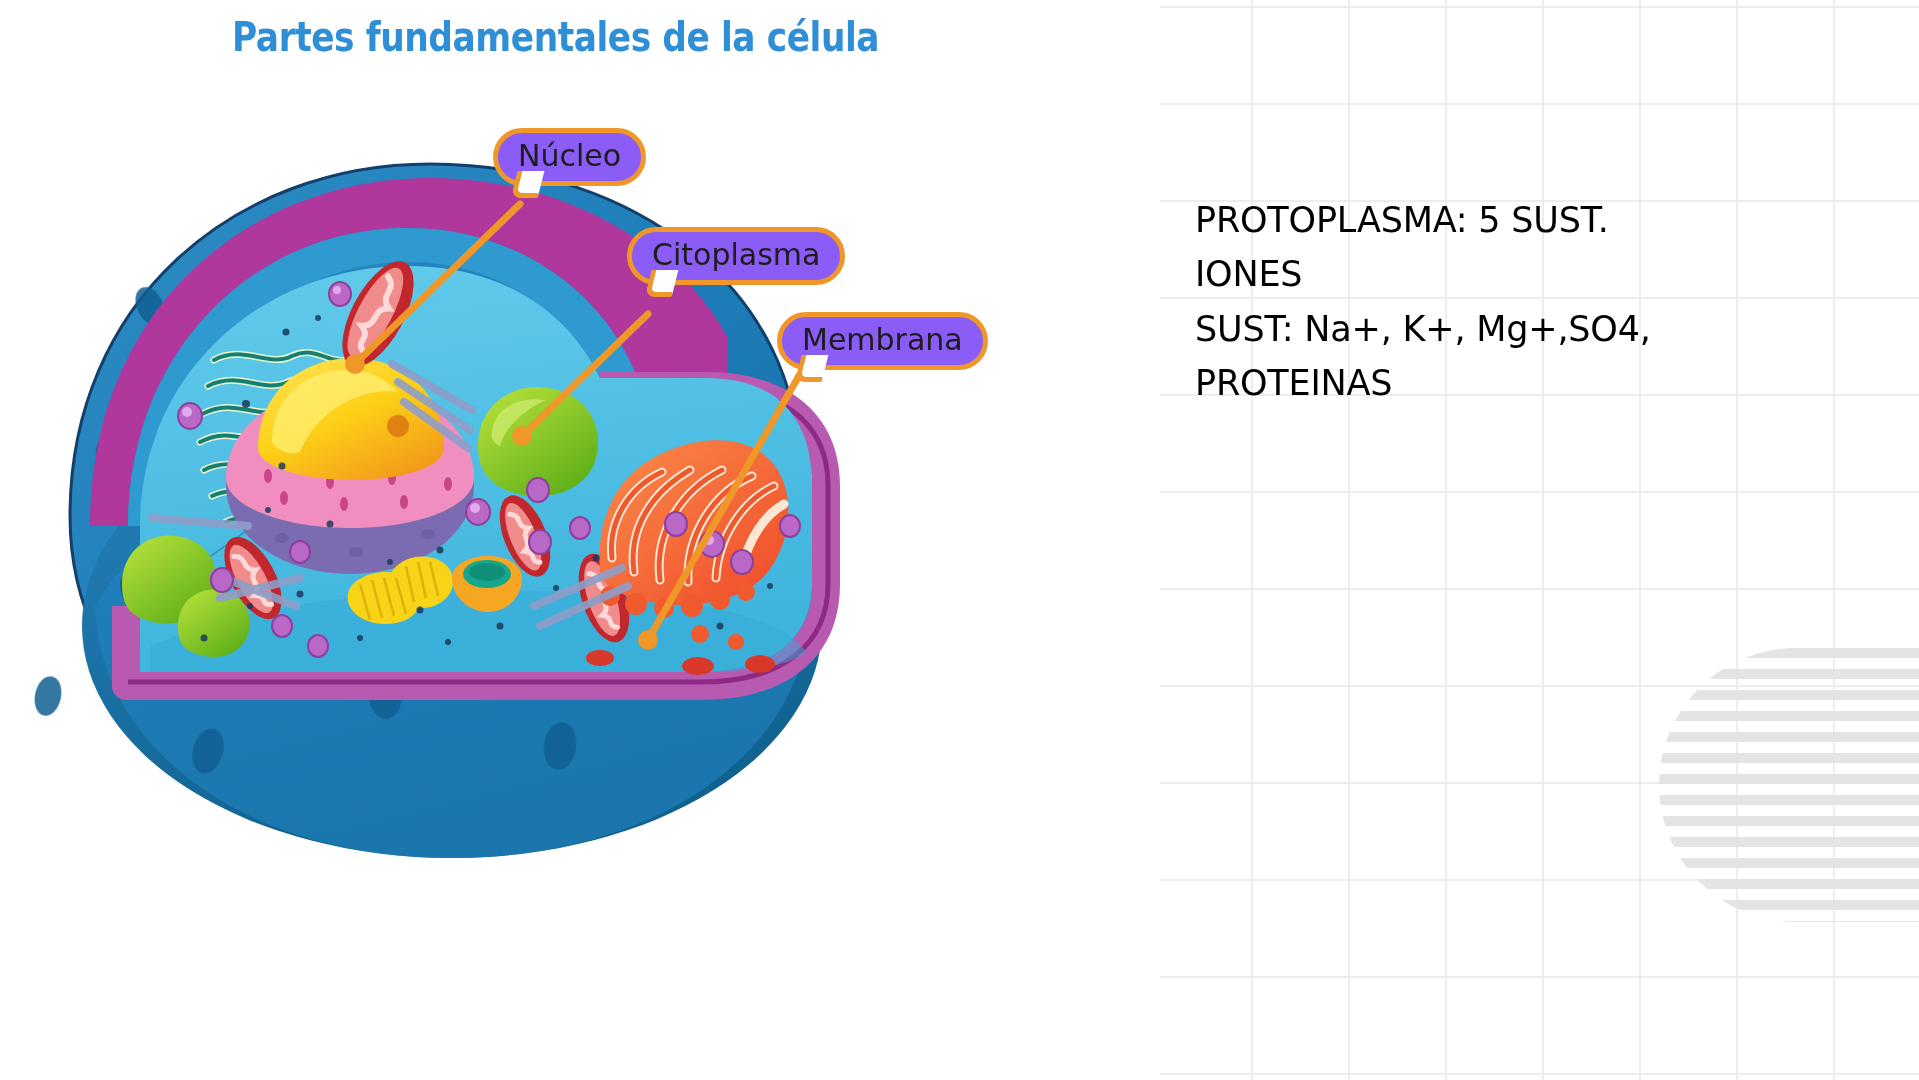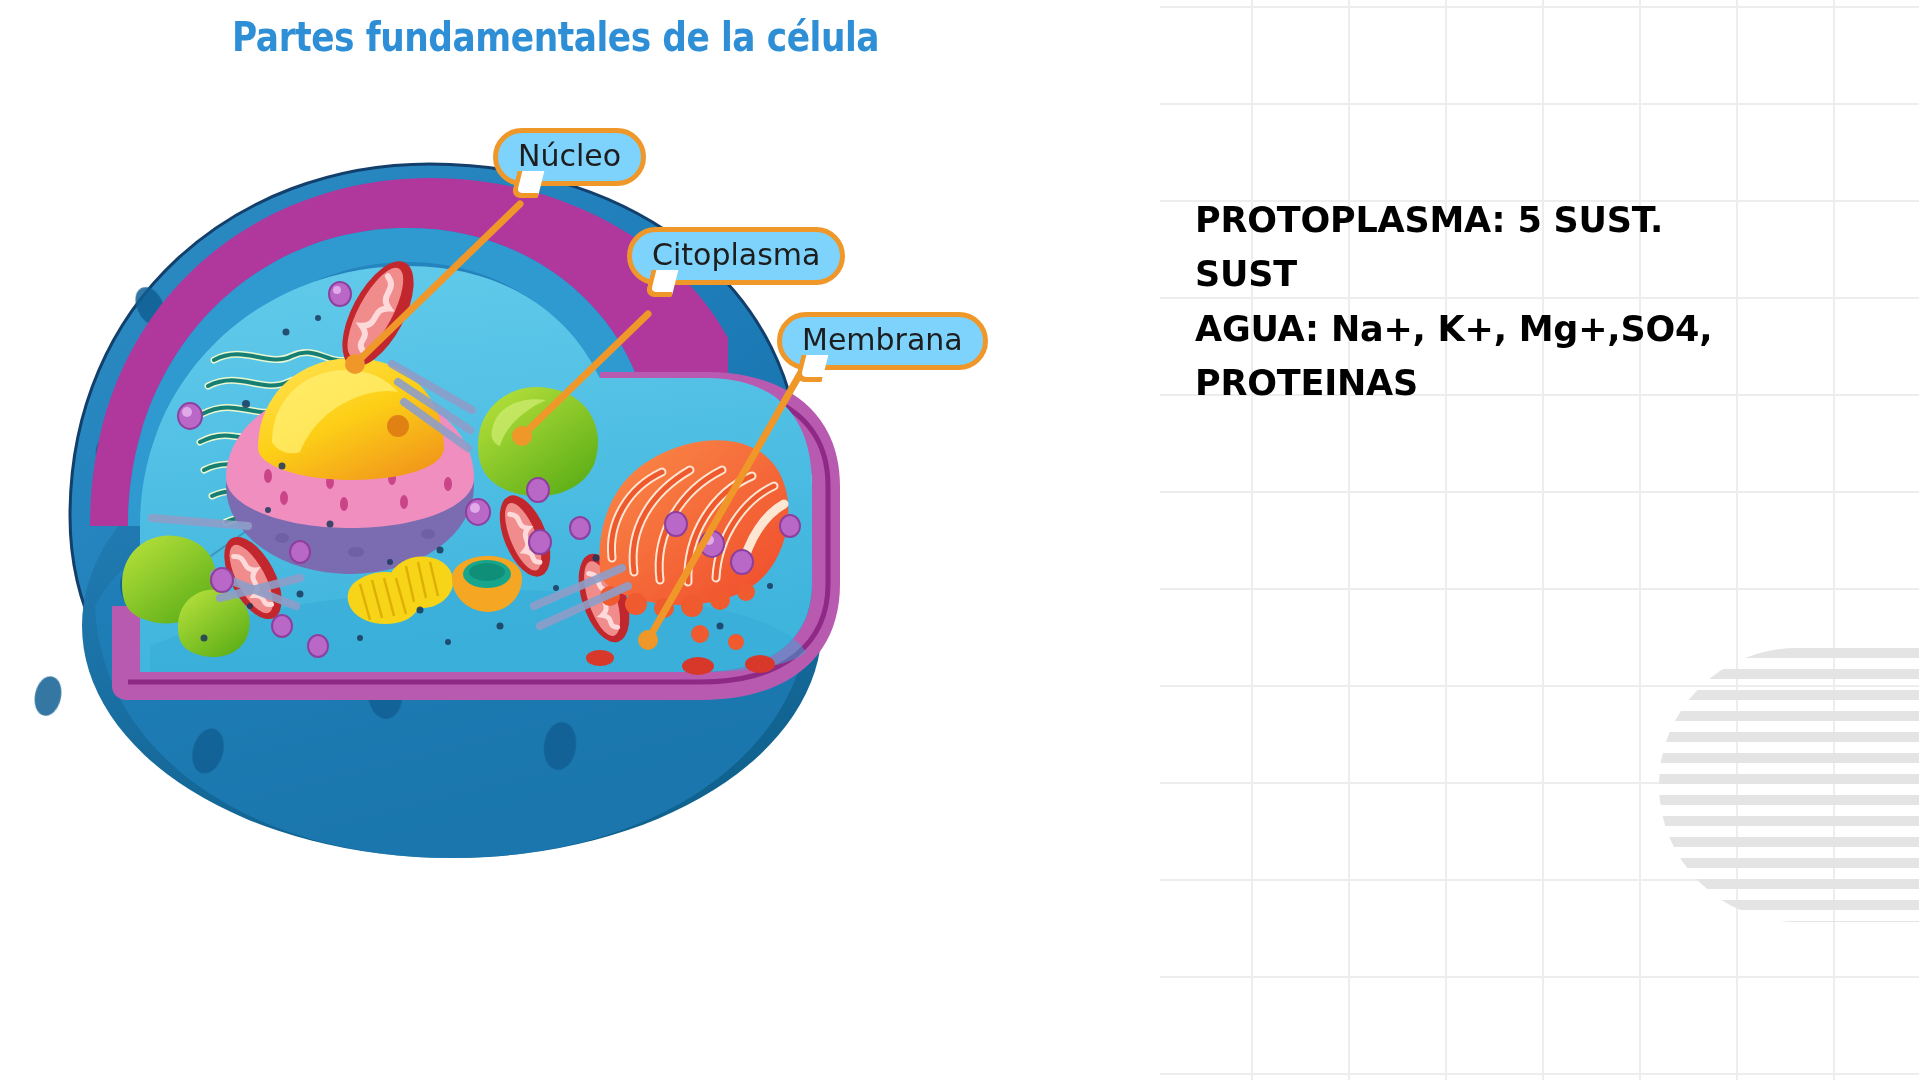--- a/index.html
+++ b/index.html
@@ -51,21 +51,21 @@
     transform: scaleX(0.86); transform-origin: left top;
     white-space:nowrap;
   }
 
   
   #cell-figure{ position:absolute; left:0; top:86px; width:1020px; height:790px; z-index:4; }
 
   
   .callout{
     position:absolute; z-index:8;
-    background:#7dd3fc;
+    background:#8b5cf6;
     border:5px solid #f0972a;
     border-radius:34px;
     padding:7px 20px 9px 20px;
     font-size:30px; color:#1d1d1d;
     font-family:"DejaVu Sans", sans-serif;
     white-space:nowrap; line-height:1.05;
   }
   .callout::after{
     content:""; position:absolute; left:16px; bottom:-17px;
     width:22px; height:22px; background:#ffffff;
@@ -74,21 +74,21 @@
     transform: skewX(-14deg);
   }
   #callout-nucleo{ left:493px; top:128px; }
   #callout-citoplasma{ left:627px; top:227px;text-align:center; }
   #callout-membrana{ left:777px; top:312px; }
 
   
   #text-block{
     position:absolute; left:1195px; top:193px; width:690px; z-index:6;
     font-family:"DejaVu Sans", sans-serif;
-    font-size:35px; font-weight:bold; color:#000000;
+    font-size:35px; font-weight:normal; color:#000000;
     line-height:1.55; letter-spacing:-0.2px;
   }
   #text-block .line{ display:block; white-space:nowrap; }
 </style>
 </head>
 <body>
 
 <div id="grid-bg"></div>
 <div id="deco-left" class="stripe-deco"></div>
 <div id="deco-right" class="stripe-deco"></div>
@@ -408,16 +408,16 @@
 </div>
 <div class="callout" id="callout-citoplasma">
   <span>Citoplasma</span>
 </div>
 <div class="callout" id="callout-membrana">
   <span>Membrana</span>
 </div>
 
 <div id="text-block">
   <span class="line">PROTOPLASMA: 5 SUST.</span>
-  <span class="line">SUST</span>
-  <span class="line">AGUA: Na+, K+, Mg+,SO4,</span>
+  <span class="line">IONES</span>
+  <span class="line">SUST: Na+, K+, Mg+,SO4,</span>
   <span class="line">PROTEINAS</span>
 </div>
 
 </body></html>

